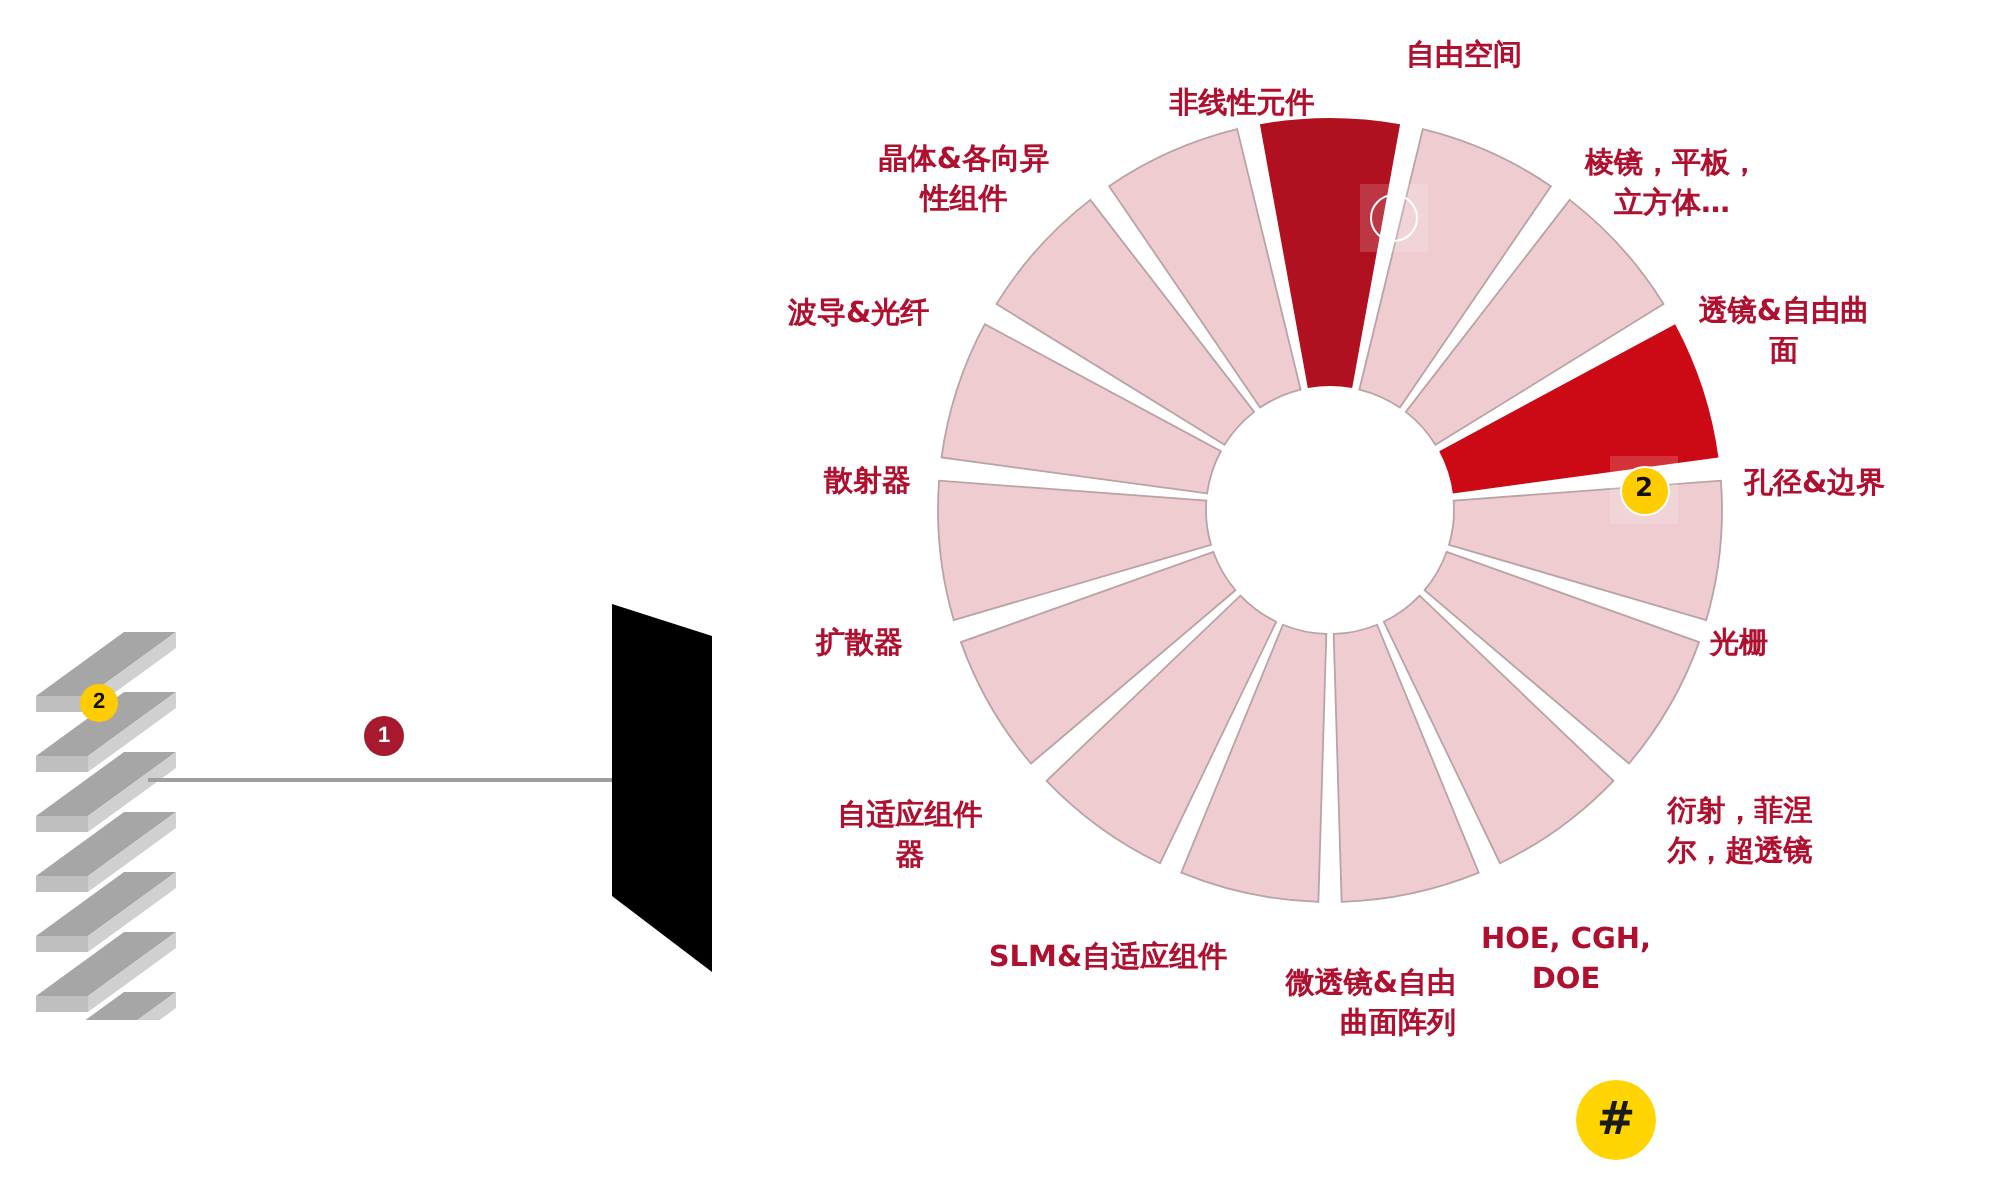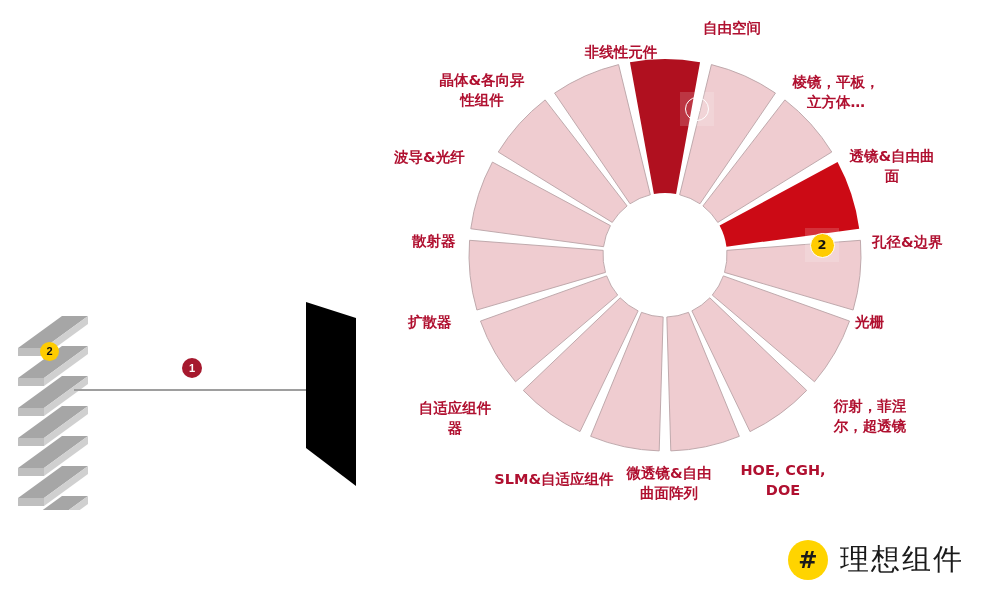--- a/index.html
+++ b/index.html
@@ -315,31 +315,30 @@
       <div class="wlabel c" style="left: 778px; top: 62px; width: 116px;">棱镜，平板，
 立方体…</div>
       <div class="wlabel c" style="left: 836px; top: 136px; width: 112px;">透镜&amp;自由曲
 面</div>
       <div class="wlabel l" style="left: 872px; top: 233px; width: 110px;">孔径&amp;边界</div>
       <div class="wlabel l" style="left: 855px; top: 313px; width: 80px;">光栅</div>
       <div class="wlabel c" style="left: 812px; top: 386px; width: 116px;">衍射，菲涅
 尔，超透镜</div>
       <div class="wlabel c" style="left: 728px; top: 450px; width: 110px;">HOE, CGH,
 DOE</div>
-      <div class="wlabel c" style="left: 610px; top: 453px; width: 118px;">微透镜&amp;自由
+      <div class="wlabel c" style="left: 610px; top: 472px; width: 118px; text-align: right;">微透镜&amp;自由
 曲面阵列</div>
       <div class="wlabel c" style="left: 472px; top: 459px; width: 164px;">SLM&amp;自适应组件</div>
       <div class="wlabel c" style="left: 392px; top: 388px; width: 126px;">自适应组件
 器</div>
       <div class="wlabel r" style="left: 408px; top: 313px; width: 84px;">扩散器</div>
       <div class="wlabel r" style="left: 412px; top: 232px; width: 84px;">散射器</div>
       <div class="wlabel r" style="left: 394px; top: 148px; width: 112px;">波导&amp;光纤</div>
       <div class="wlabel c" style="left: 420px; top: 60px; width: 124px;">晶体&amp;各向异
 性组件</div>
       <div class="wlabel c" style="left: 563px; top: 32px; width: 116px; text-align: center;">非线性元件</div>
     </div>
 
   <div class="brand">
     <div class="brand-mark">#</div>
-    <div class="brand-text">理想组件</div>
   </div>
 
 </div>
 
 </body></html>

